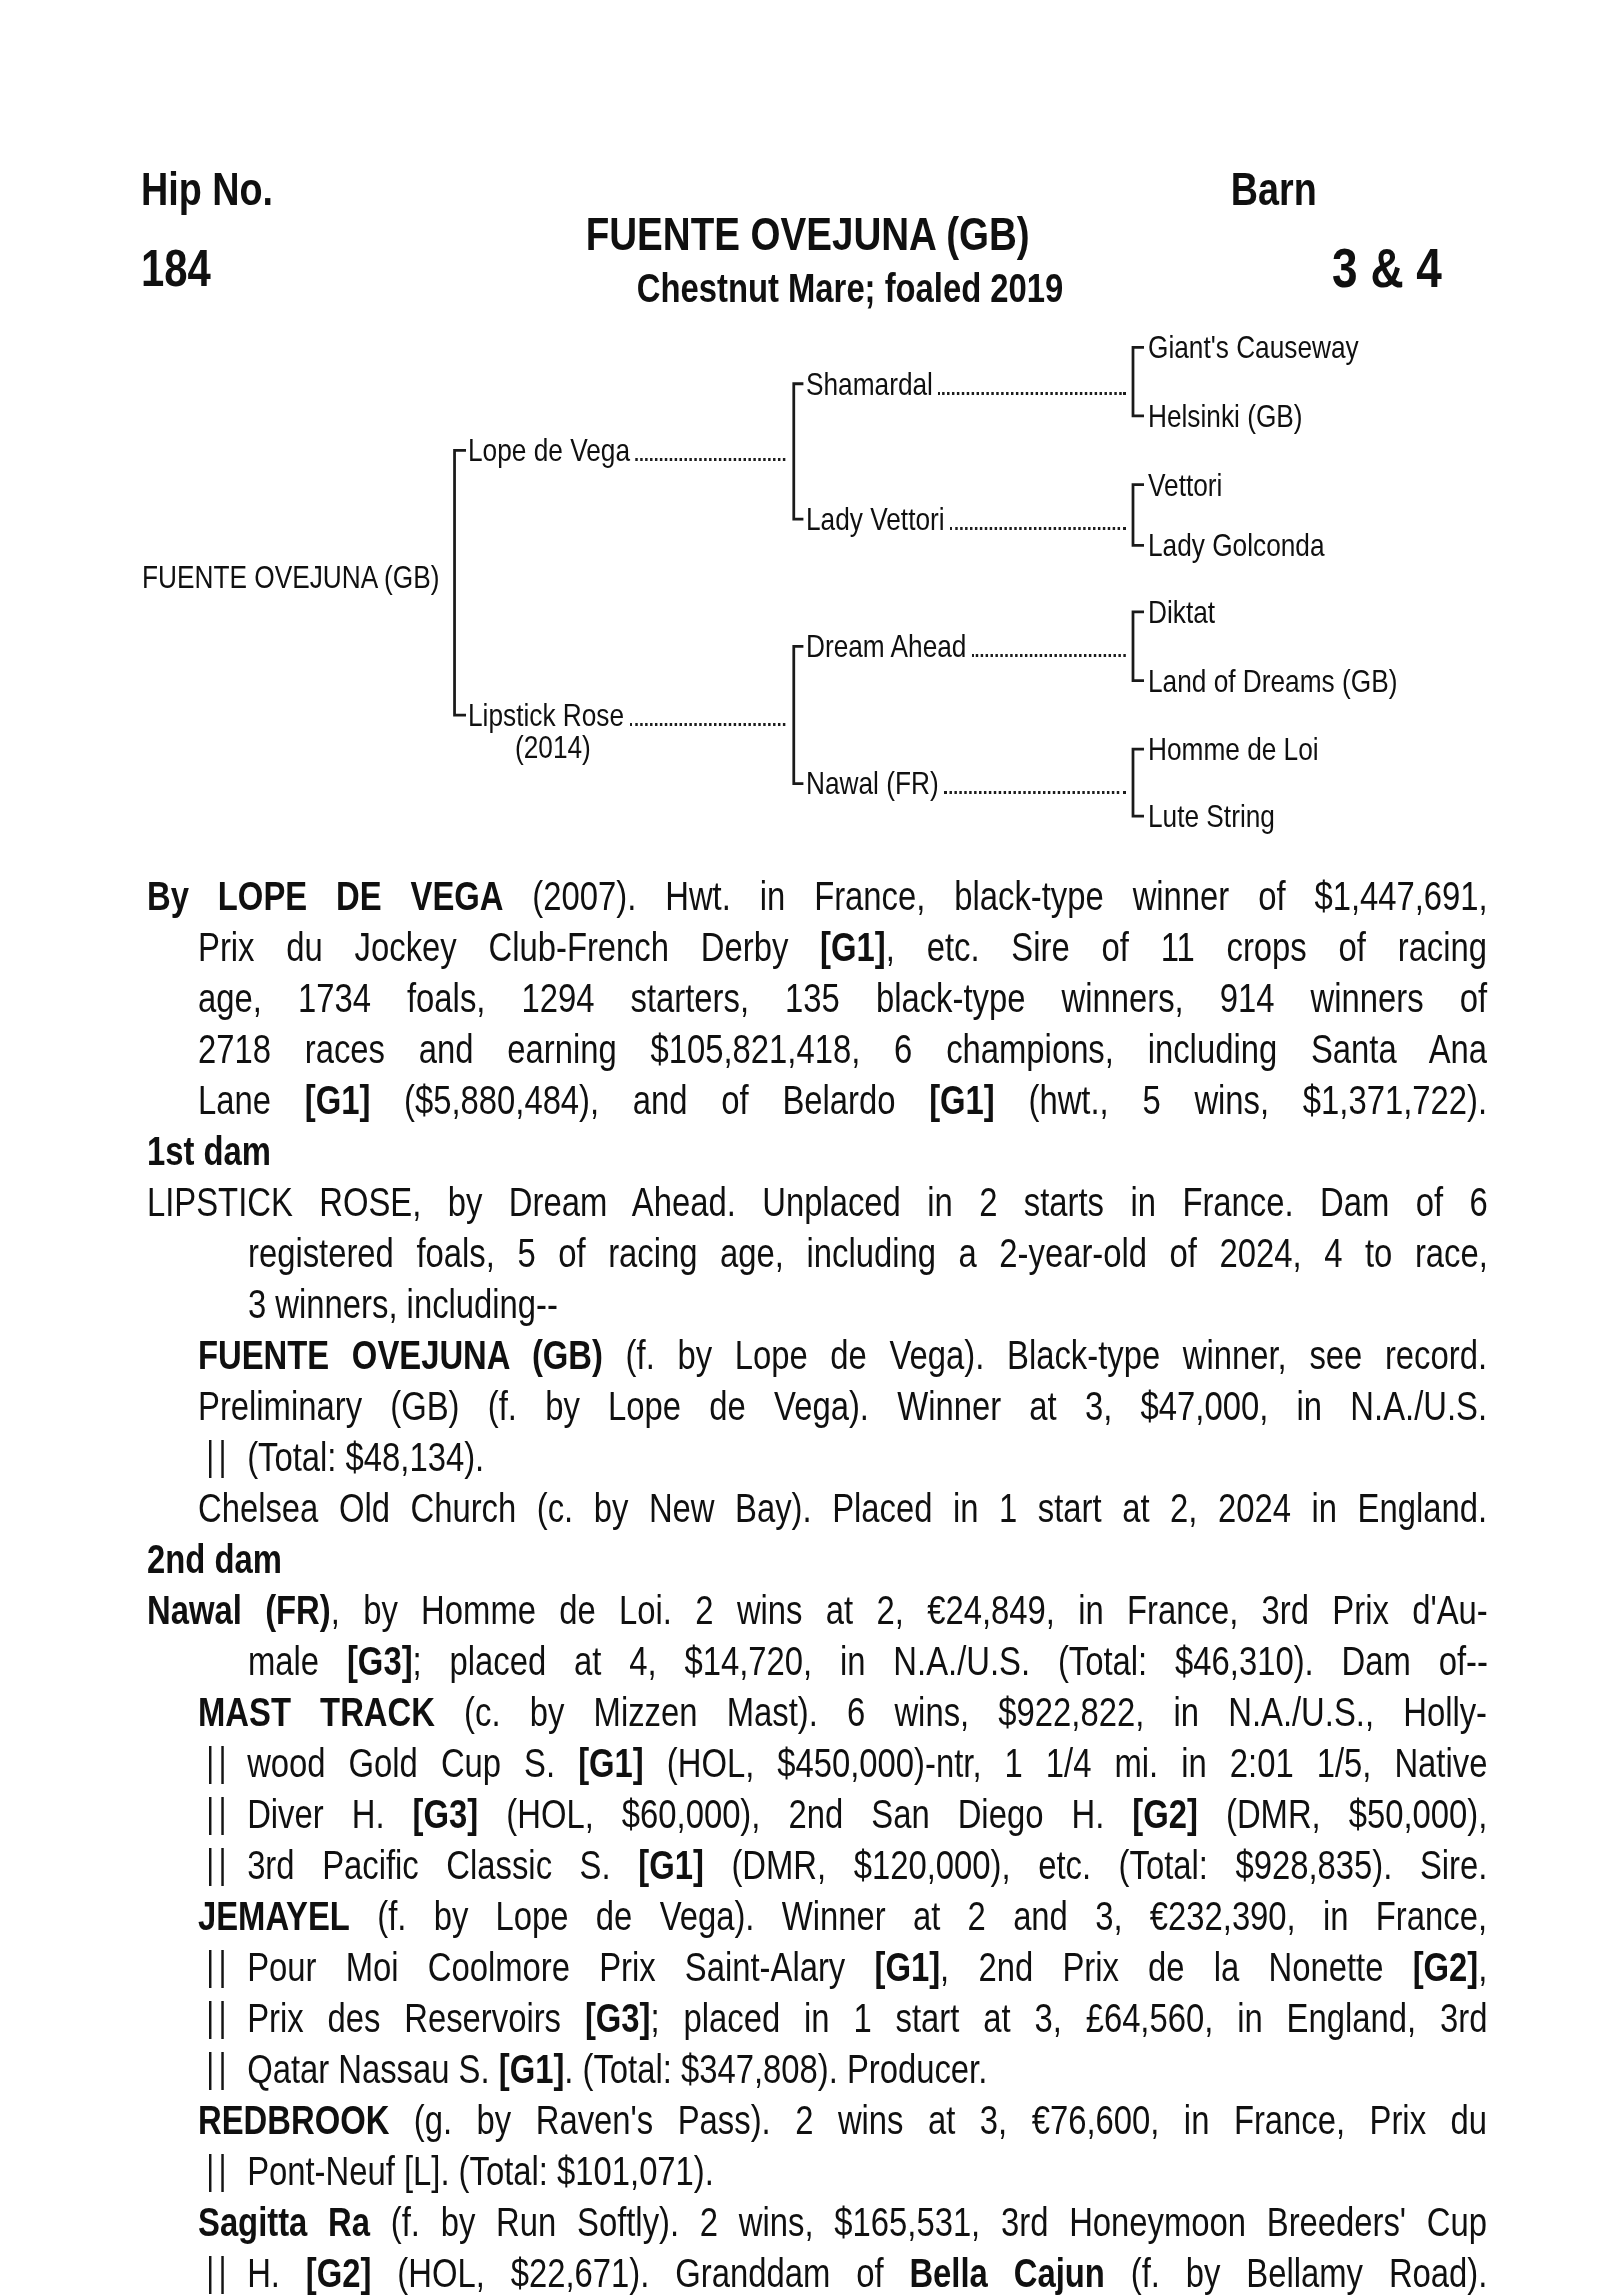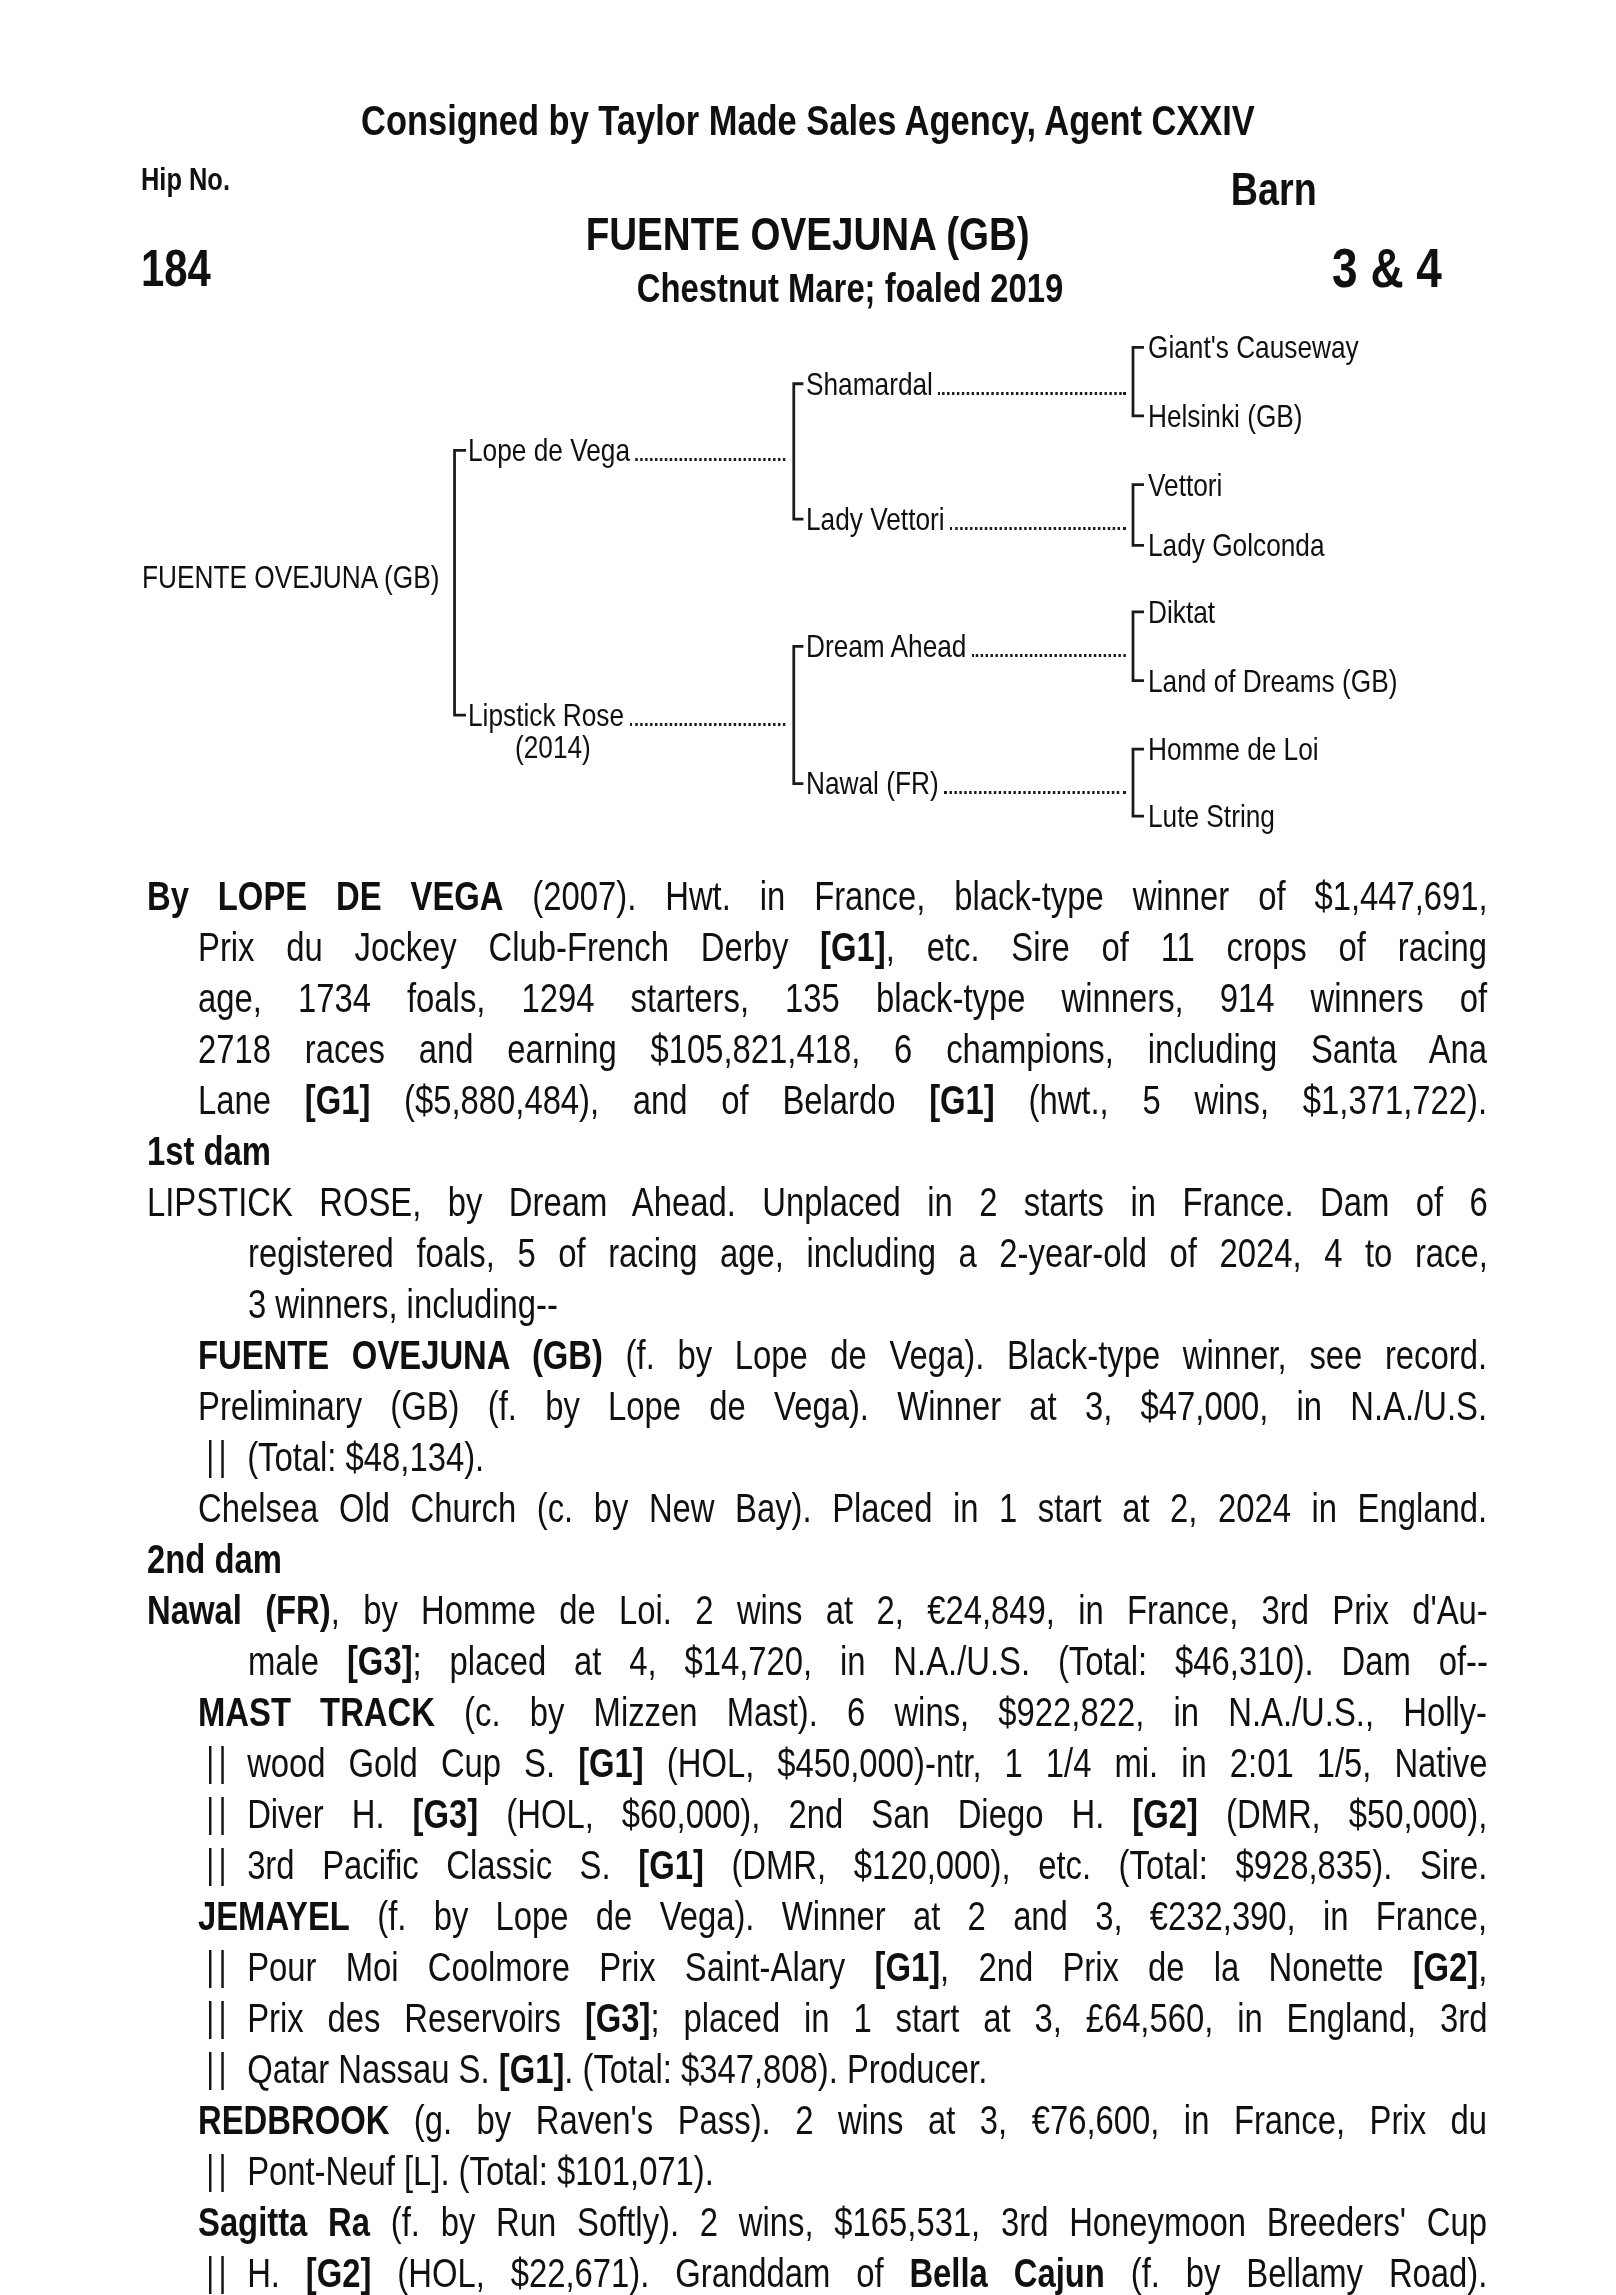--- a/index.html
+++ b/index.html
@@ -3,21 +3,21 @@
 <meta charset="utf-8">
 <style>
   html,body{margin:0;padding:0;background:#ffffff;}
   .page{position:relative;width:1616px;height:3227px;background:#ffffff;overflow:hidden;
         font-family:"Liberation Sans","DejaVu Sans",sans-serif;color:#101010;}
   .cond{display:inline-block;transform:scaleX(0.82);transform-origin:0 50%;white-space:nowrap;}
   .condc{display:inline-block;transform:scaleX(0.82);transform-origin:50% 50%;white-space:nowrap;}
   .condr{display:inline-block;transform:scaleX(0.82);transform-origin:100% 50%;white-space:nowrap;}
   .consigned{position:absolute;top:97px;left:0;width:1616px;text-align:center;
              font-size:42px;font-weight:700;}
-  .hip-label{position:absolute;top:162px;left:141px;font-size:31px;font-weight:700;text-align:center;}
+  .hip-label{position:absolute;top:162px;left:141px;font-size:46px;font-weight:700;text-align:center;}
   .hip-number{position:absolute;top:239px;left:141px;font-size:51px;font-weight:700;}
   .barn-label{position:absolute;top:162px;left:1212px;width:230px;text-align:left;font-size:46px;font-weight:700;}
   .barn-number{position:absolute;top:235px;left:1212px;width:230px;text-align:right;font-size:56px;font-weight:700;}
   .horse-title{position:absolute;top:206px;left:0;width:1616px;text-align:center;font-size:47px;font-weight:700;}
   .horse-desc{position:absolute;top:266px;left:0;width:1616px;text-align:center;font-size:40px;font-weight:700;margin-left:42px;}
   .ped-svg{position:absolute;top:0;left:0;}
   .ped-item{position:absolute;display:flex;height:39px;align-items:center;
             font-size:32px;transform:scaleX(0.82);transform-origin:0 50%;}
   .ped-name{white-space:nowrap;}
   .ped-dots{flex:1;min-width:0;border-bottom:3.7px dotted #1c1c1c;align-self:flex-end;
@@ -28,23 +28,20 @@
   .bl b{font-weight:700;}
   .bars{display:inline-block;box-sizing:content-box;width:12px;height:38px;
         border-left:3.7px solid #141414;border-right:3.7px solid #141414;
         margin-right:28.5px;vertical-align:-7.3px;}
 </style>
 </head>
 <body>
 
 <div class="page">
 
-  <div class="consigned">
-    <span class="condc">Consigned by Taylor Made Sales Agency, Agent CXXIV</span>
-  </div>
 
   <div class="hip-label">
     <span class="cond">Hip No.</span>
   </div>
   <div class="hip-number">
     <span class="cond">184</span>
   </div>
 
   <div class="barn-label">
     <span class="condr">Barn</span>

